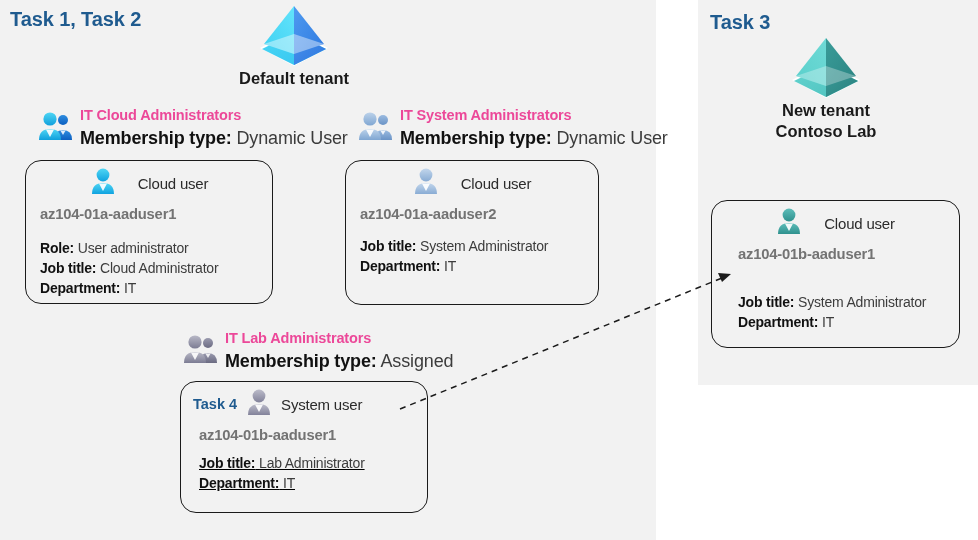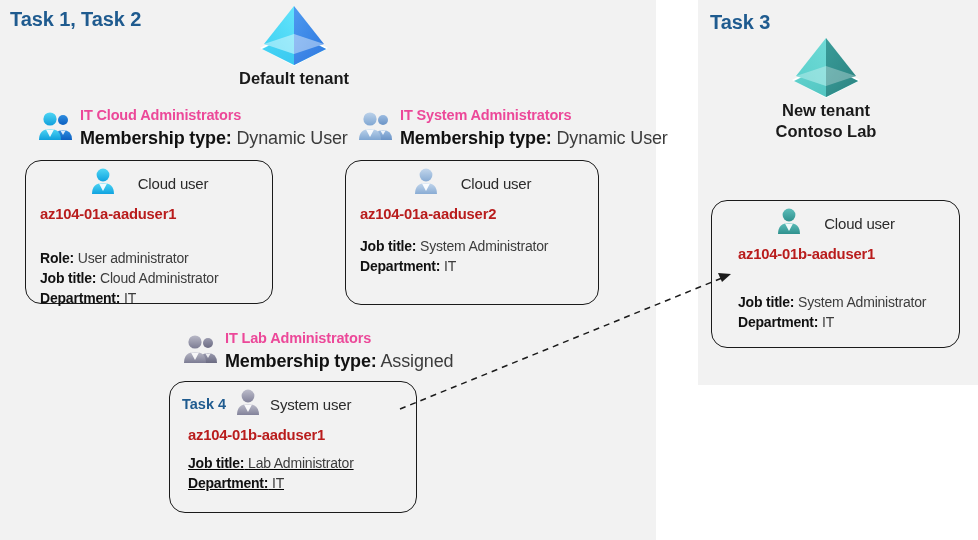--- a/index.html
+++ b/index.html
@@ -99,21 +99,21 @@
   }
   .card-head .task-inline {
     color: #1f5b8f;
     font-weight: bold;
     font-size: 14.5px;
     white-space: nowrap;
   }
   .card-name {
     font-weight: bold;
     font-size: 14.8px;
-    color: #b91c1c;
+    color: #737373;
     letter-spacing: -0.2px;
     padding-left: 14px;
     margin-top: 7px;
     white-space: nowrap;
   }
   .card-attrs {
     padding-left: 14px;
     line-height: 1.44;
     white-space: nowrap;
   }
@@ -246,21 +246,21 @@
             </linearGradient>
           </defs>
           <circle cx="13" cy="8" r="6.4" fill="url(#uc1)"></circle>
           <path d="M2 27 q0-11 11-11 q11 0 11 11 z" fill="url(#uc1)"></path>
           <path d="M9 16.6 L13 24 l4-7.4 z" fill="#ffffff" opacity="0.92"></path>
         </svg>
       </span>
       <span class="user-kind">Cloud user</span>
     </div>
     <div class="card-name">az104-01a-aaduser1</div>
-    <div class="card-attrs" style="margin-top:26px;">
+    <div class="card-attrs" style="margin-top:16px;">
       <div class="attr">
         <b>Role:</b>
         <span>User administrator</span>
       </div>
       <div class="attr">
         <b>Job title:</b>
         <span>Cloud Administrator</span>
       </div>
       <div class="attr">
         <b>Department:</b>
@@ -352,21 +352,21 @@
     </span>
     <div class="group-text-block">
       <div class="group-title">IT Lab Administrators</div>
       <div class="group-meta">
         <b>Membership type:</b>
         <span>Assigned</span>
       </div>
     </div>
   </div>
 
-  <div class="card" style="left:169px; top:381px; width:248px; height:132px;">
+  <div class="card" style="left:180px; top:381px; width:248px; height:132px;">
     <div class="card-head with-task">
       <span class="task-inline">Task 4</span>
       <span>
         <svg width="26" height="28" viewBox="0 0 26 28" aria-hidden="true">
           <defs>
             <linearGradient id="ug3" x1="0" y1="0" x2="0" y2="1">
               <stop offset="0" stop-color="#bcbcca"></stop>
                 <stop offset="1" stop-color="#82829a"></stop>
             </linearGradient>
           </defs>

